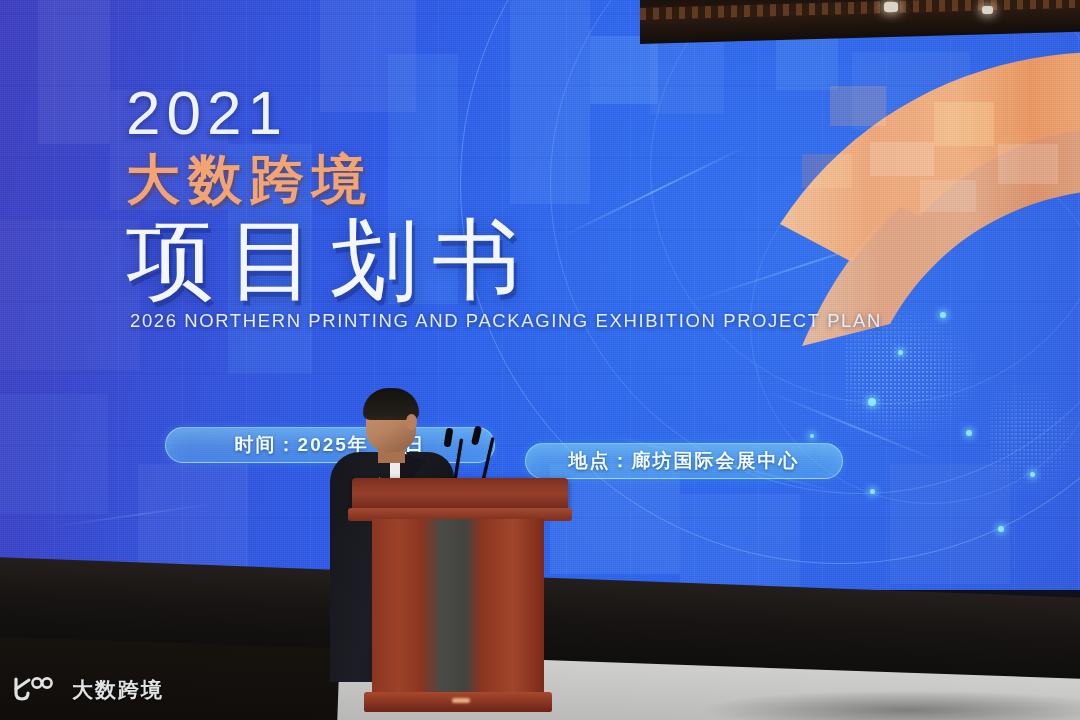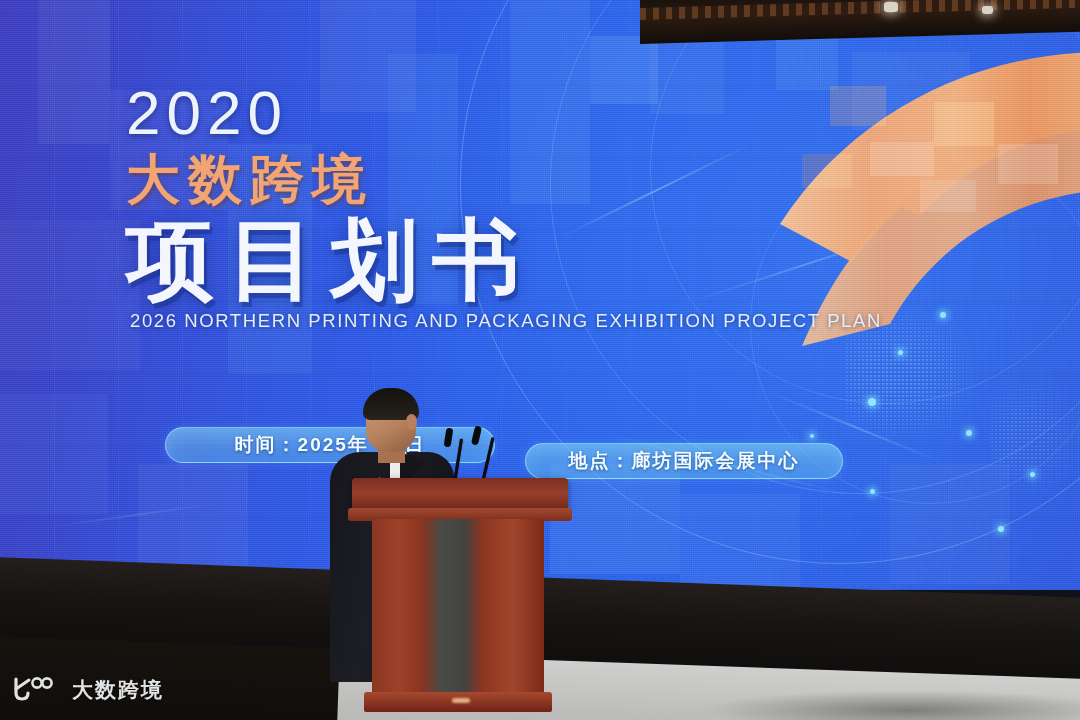--- a/index.html
+++ b/index.html
@@ -110,21 +110,21 @@
     color:#eef3fb; text-shadow:0 2px 6px rgba(0,20,70,.45);
   }
   .cn-sub{
     margin-top:6px;
     font-size:54px; line-height:58px; font-weight:700; letter-spacing:8px;
     color:#f2a473;
     text-shadow:2px 3px 0 rgba(120,60,30,.30), 0 2px 10px rgba(90,40,10,.25);
   }
   .cn-main{
     margin-top:4px;
-    font-size:88px; line-height:96px; font-weight:700; letter-spacing:14px;
+    font-size:88px; line-height:96px; font-weight:400; letter-spacing:14px;
     color:#f3f6fc;
     text-shadow:3px 5px 0 rgba(25,45,130,.45), 0 3px 16px rgba(0,25,90,.35);
   }
   .en-sub{
     margin-top:2px; margin-left:4px;
     font-size:18.5px; line-height:22px; letter-spacing:1.6px; font-weight:400;
     color:#e4ecf8; text-shadow:0 1px 4px rgba(0,20,70,.5);
     white-space:nowrap;
   }
 
@@ -356,21 +356,21 @@
     <div class="led-dither"></div>
   </div>
 
   <div class="ledwall-mask-bottom"></div>
 
   <div class="ceiling"></div>
   <div class="ceiling-spot" style="left:884px; top:2px;"></div>
   <div class="ceiling-spot" style="left:982px; top:6px; width:11px; height:8px;"></div>
 
   <div class="headline">
-    <div class="year">2020</div>
+    <div class="year">2021</div>
     <div class="cn-sub">大数跨境</div>
     <div class="cn-main">项目划书</div>
     <div class="en-sub">2026 NORTHERN PRINTING AND PACKAGING EXHIBITION PROJECT PLAN</div>
   </div>
 
   <div class="pill" id="pill-time">时间：2025年  月  日</div>
   <div class="pill" id="pill-place">地点：廊坊国际会展中心</div>
 
   <div class="darkband"></div>
   <div class="stagefloor"></div>

